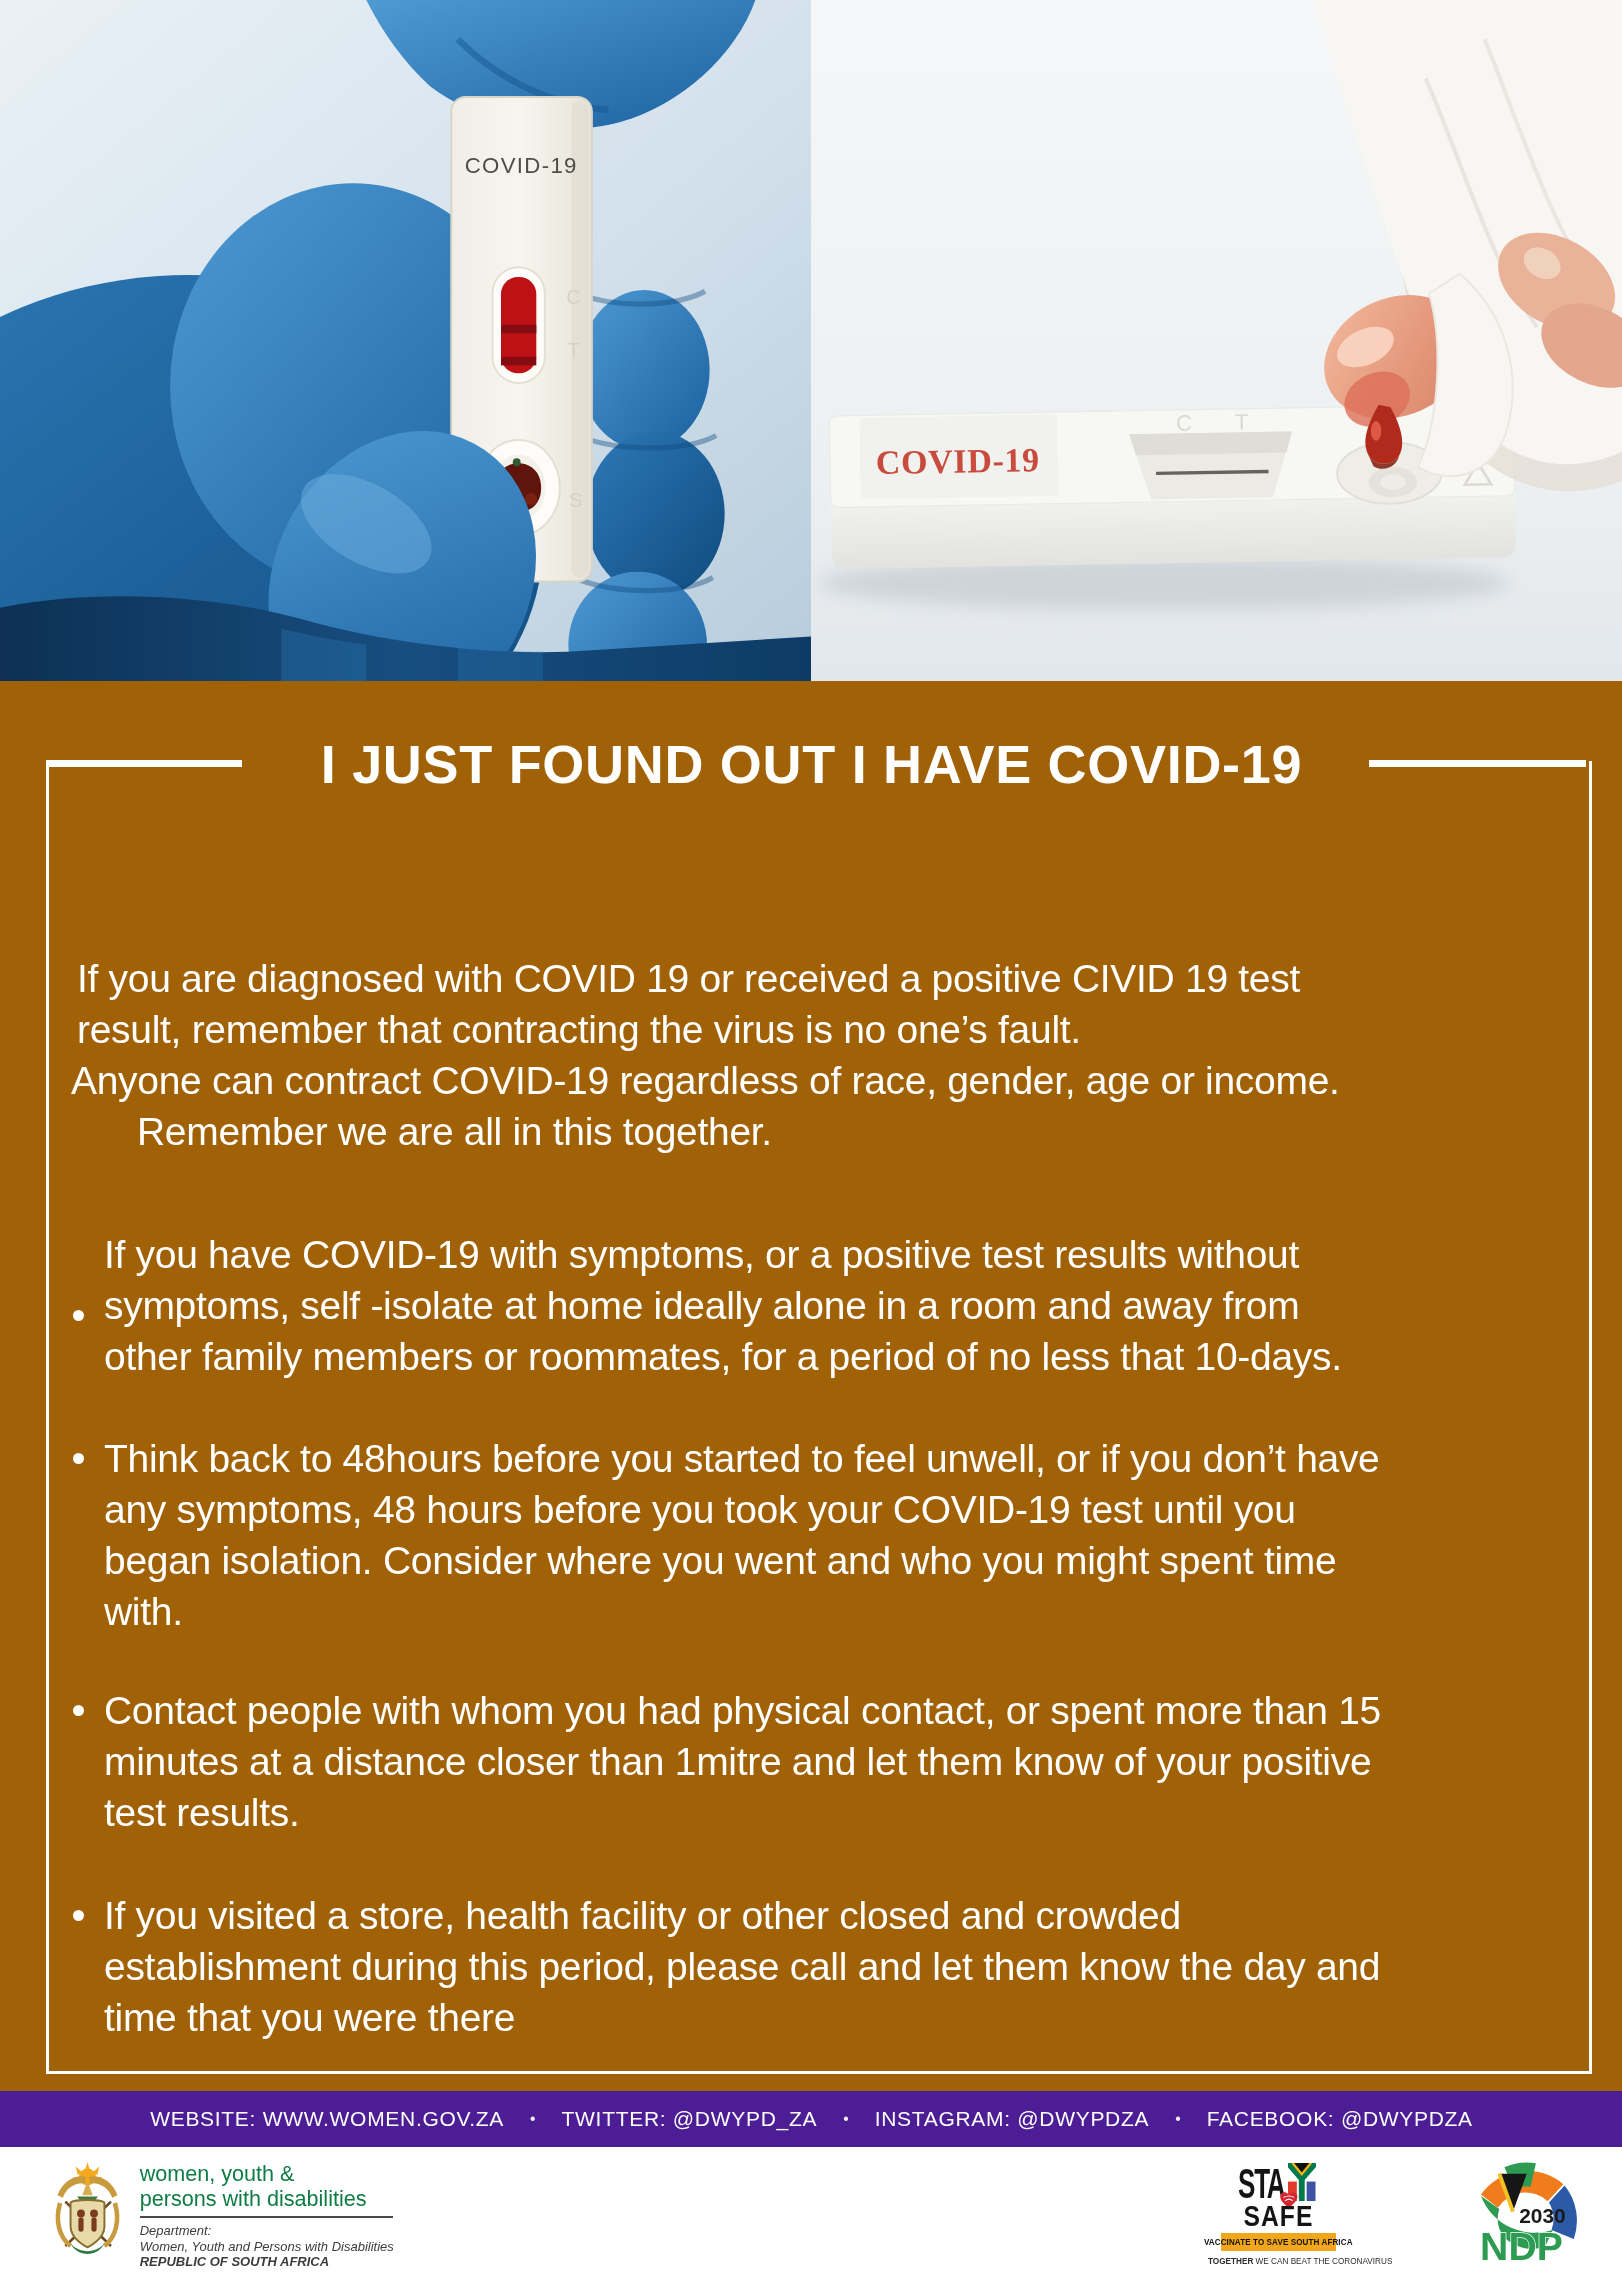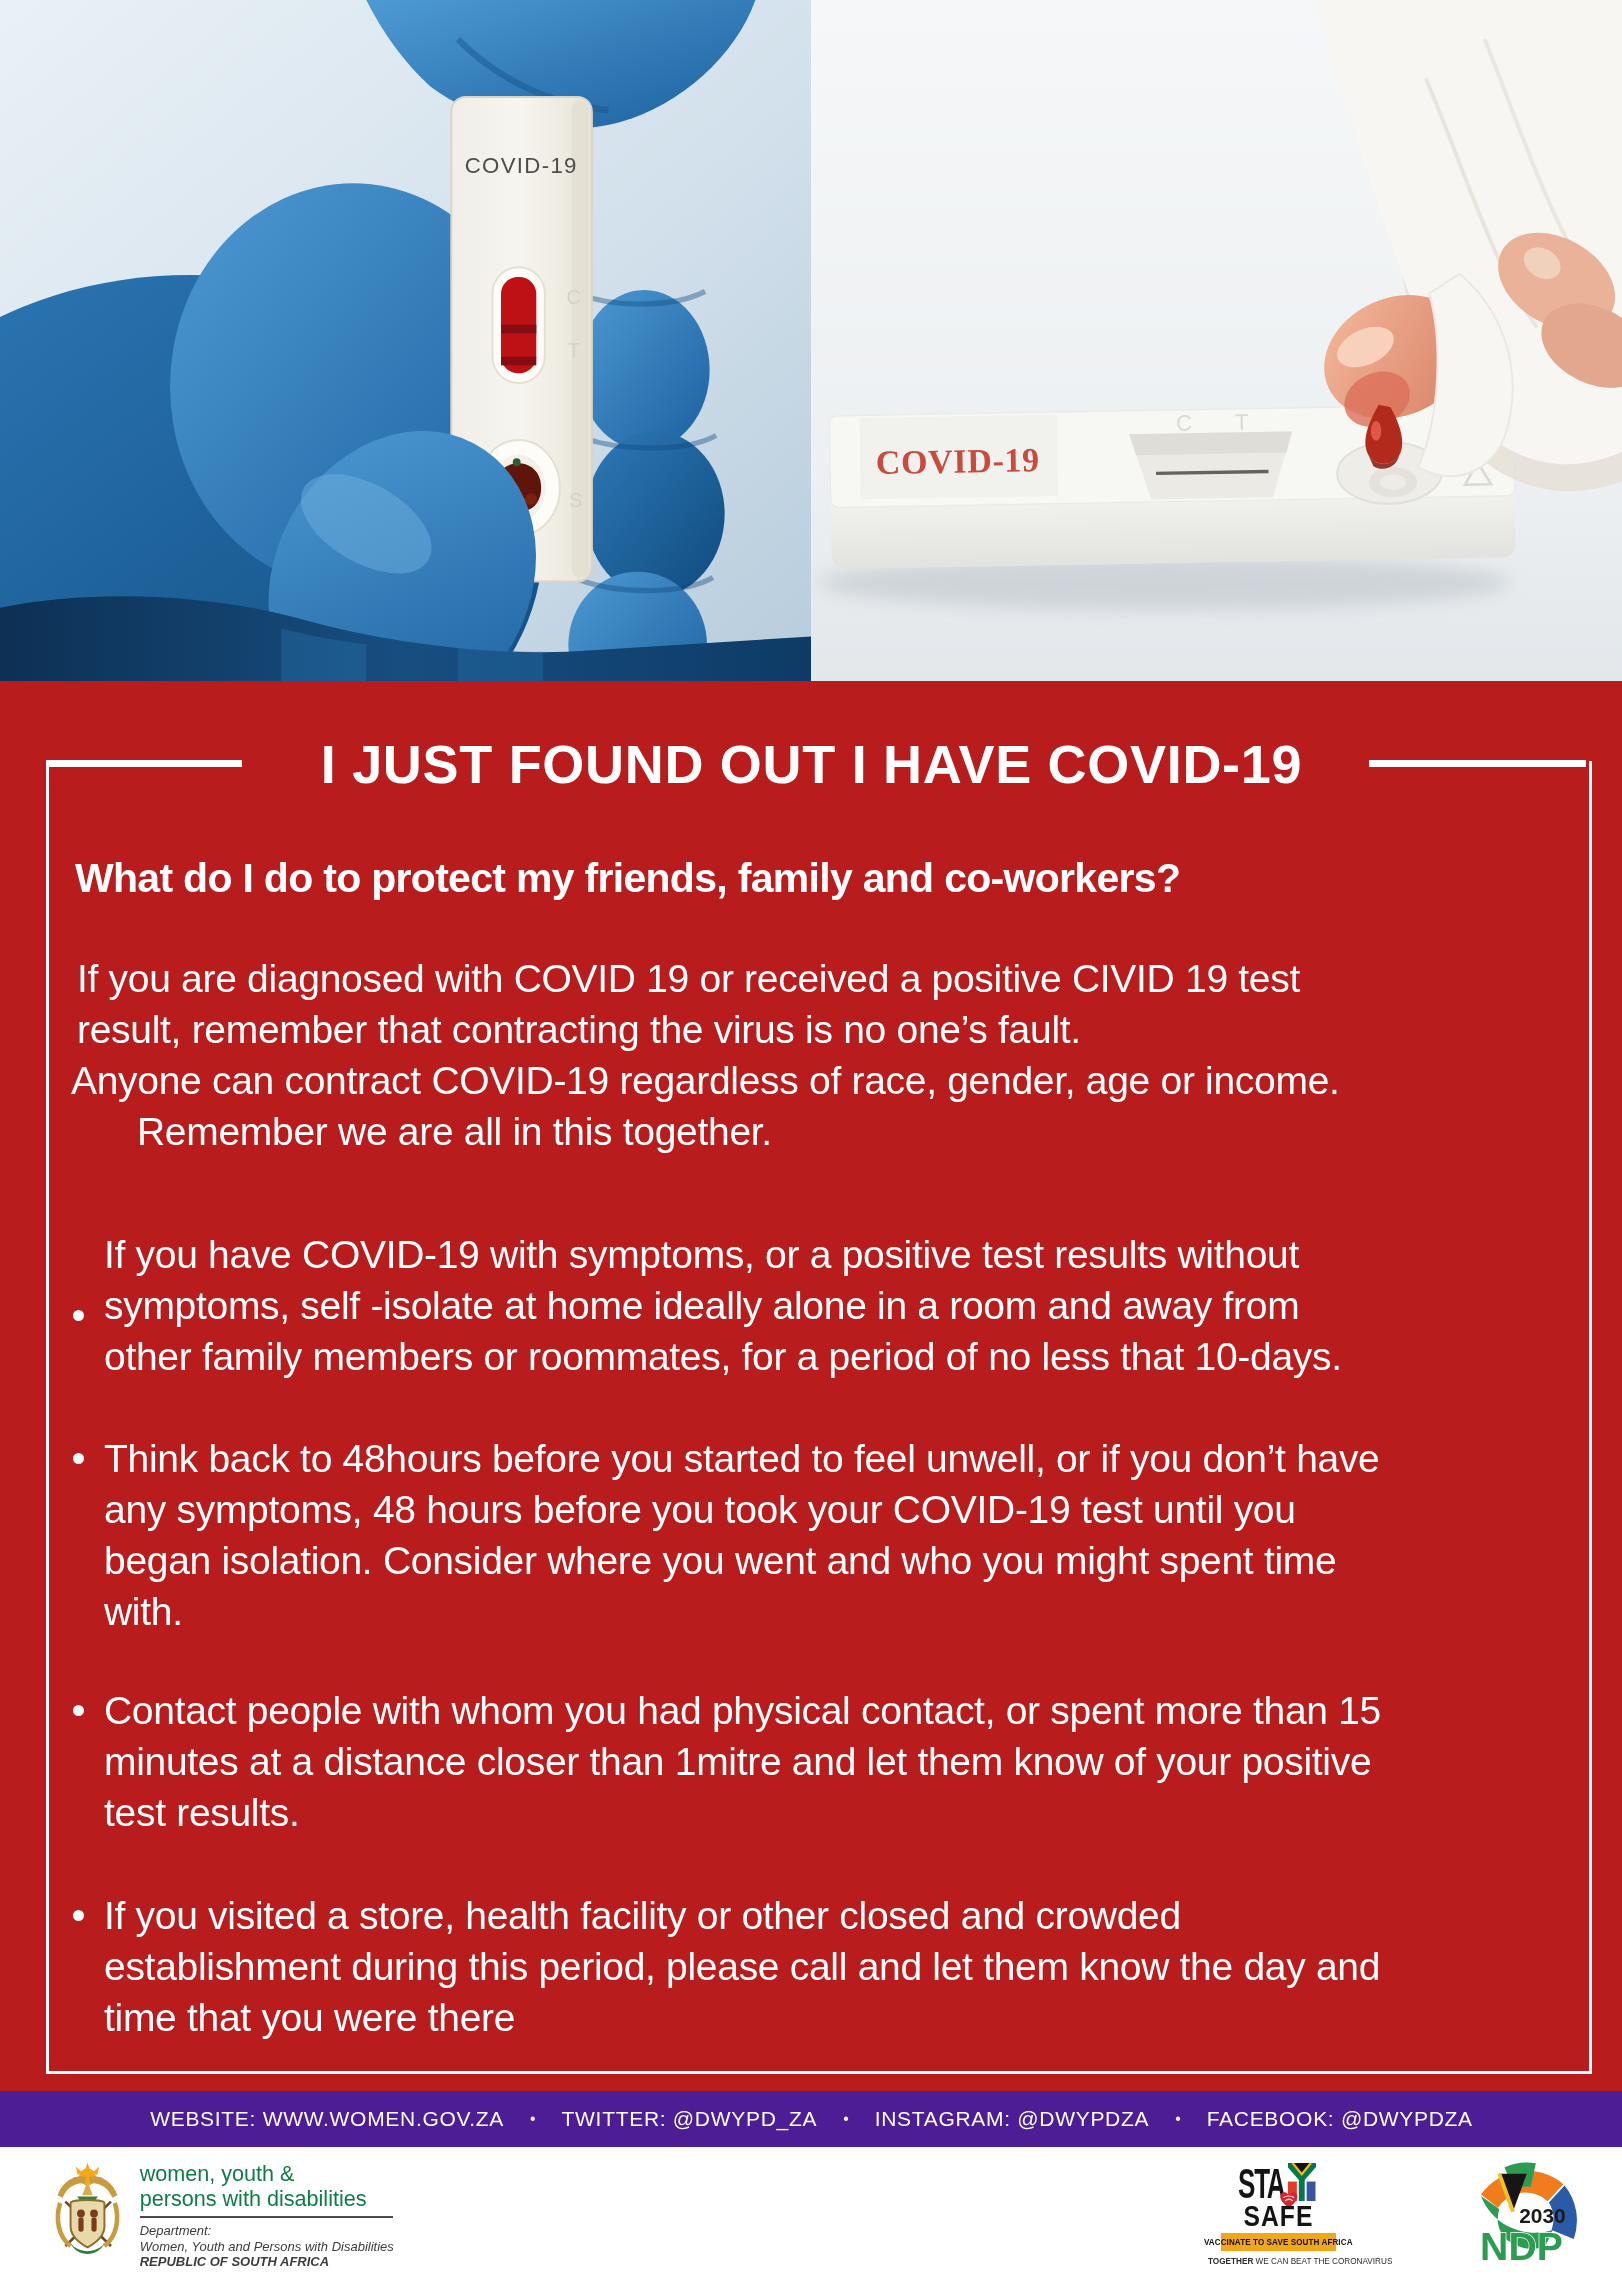--- a/index.html
+++ b/index.html
@@ -9,21 +9,21 @@
   }
   .poster{position:absolute;inset:0;overflow:hidden;}
 
   
   .photo-banner{position:absolute;left:0;top:0;width:1623px;height:681px;}
   .photo-banner svg{position:absolute;top:0;height:681px;}
   #photoLeft{left:0;width:811px;}
   #photoRight{left:811px;width:811px;}
 
   
-  .info-section{position:absolute;left:0;top:681px;width:1623px;height:1411px;background:#b91c1c;color:#ffffff;}
+  .info-section{position:absolute;left:0;top:681px;width:1623px;height:1411px;background:#a16207;color:#ffffff;}
   .frame{position:absolute;left:46px;top:80px;width:1540px;height:1310px;
     border-left:3.3px solid #fff;border-right:3.3px solid #fff;border-bottom:3.9px solid #fff;}
   .frame-seg{position:absolute;height:6.5px;background:#fff;top:79px;}
   .frame-seg.left{left:46px;width:196px;}
   .frame-seg.right{left:1369px;width:217px;}
   .page-title{position:absolute;left:0;right:0;top:52px;margin:0;text-align:center;
     font-size:54px;font-weight:bold;letter-spacing:0.7px;line-height:63px;}
   .question-heading{position:absolute;left:75px;top:174px;margin:0;
     font-size:41px;font-weight:bold;letter-spacing:-0.7px;}
   .para,.bullet-text{font-size:39px;line-height:51px;letter-spacing:-0.3px;white-space:pre-line;margin:0;}
@@ -205,21 +205,20 @@
       <path d="M992,418 C1062,478 1088,570 1064,656 C1044,724 980,744 928,713 C962,640 966,520 945,448 Z" fill="#F8F6F2" stroke="#ECE7E0" stroke-width="3"></path>
     </svg>
   </div>
 
   <div class="info-section">
     <div class="frame"></div>
     <div class="frame-seg left"></div>
     <div class="frame-seg right"></div>
 
     <h1 class="page-title">I JUST FOUND OUT I HAVE COVID-19</h1>
-    <h2 class="question-heading">What do I do to protect my friends, family and co-workers?</h2>
 
     <p class="para p1">If you are diagnosed with COVID 19 or received a positive CIVID 19 test
 result, remember that contracting the virus is no one’s fault.</p>
     <p class="para p2">Anyone can contract COVID-19 regardless of race, gender, age or income.</p>
     <p class="para p3">Remember we are all in this together.</p>
 
     <div class="bullet b1">
       <span class="dot"></span>
       <p class="bullet-text">If you have COVID-19 with symptoms, or a positive test results without
 symptoms, self -isolate at home ideally alone in a room and away from

